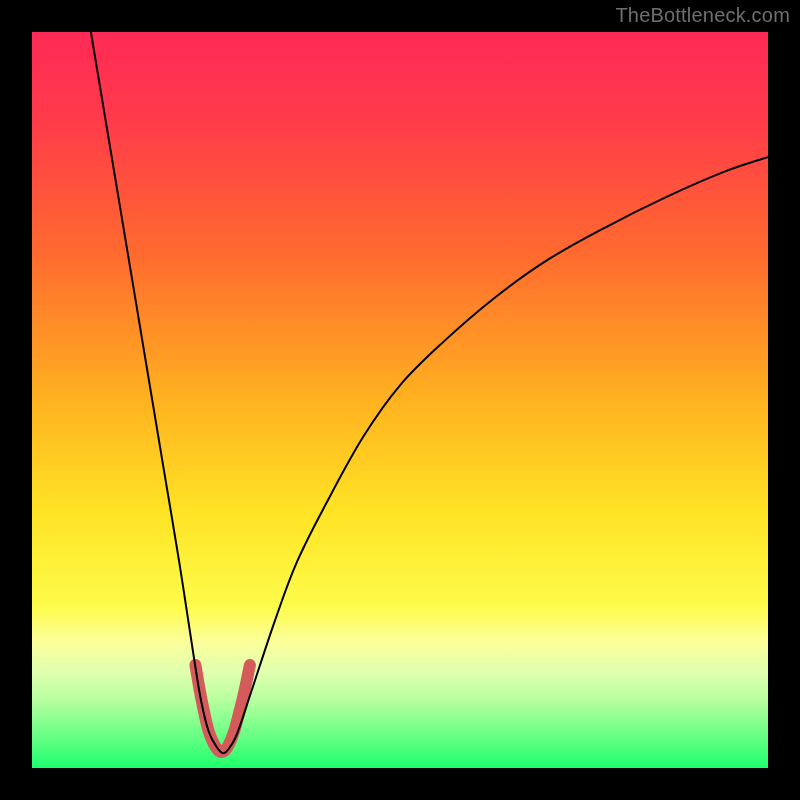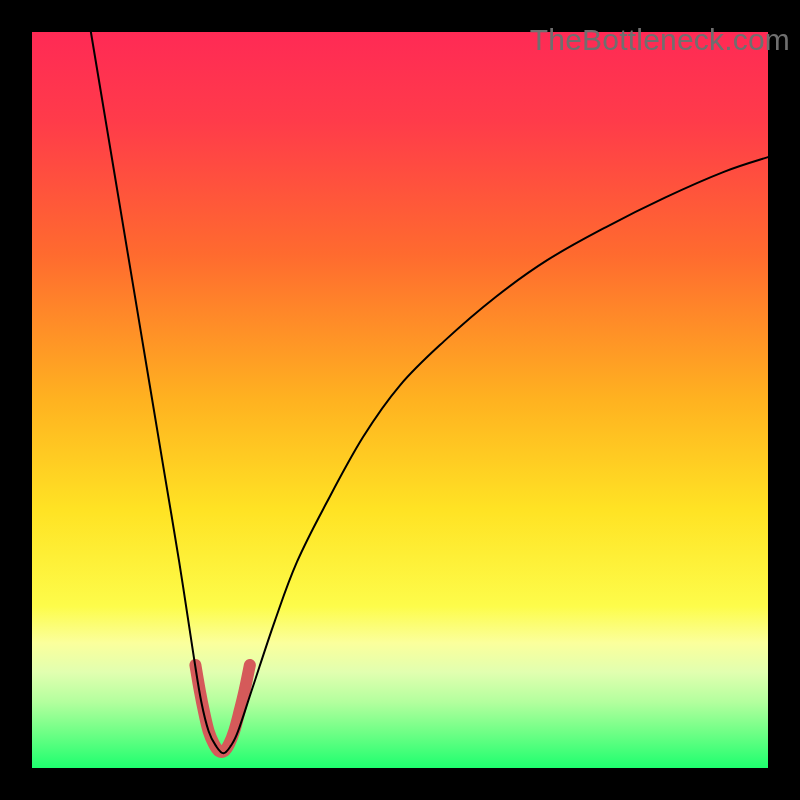--- a/index.html
+++ b/index.html
@@ -17,24 +17,23 @@
     top: 0;
     width: 800px;
     height: 800px;
     background: #000;
   }
   .watermark {
     position: absolute;
     top: 4px;
     right: 10px;
     color: #6f6f6f;
-    font-size: 30px;
+    font-size: 20px;
     z-index: 10;
     letter-spacing: 0.2px;
-    margin-top: 19px;
   }
   svg {
     position: absolute;
     left: 0;
     top: 0;
     display: block;
   }
 </style>
 </head>
 <body>

